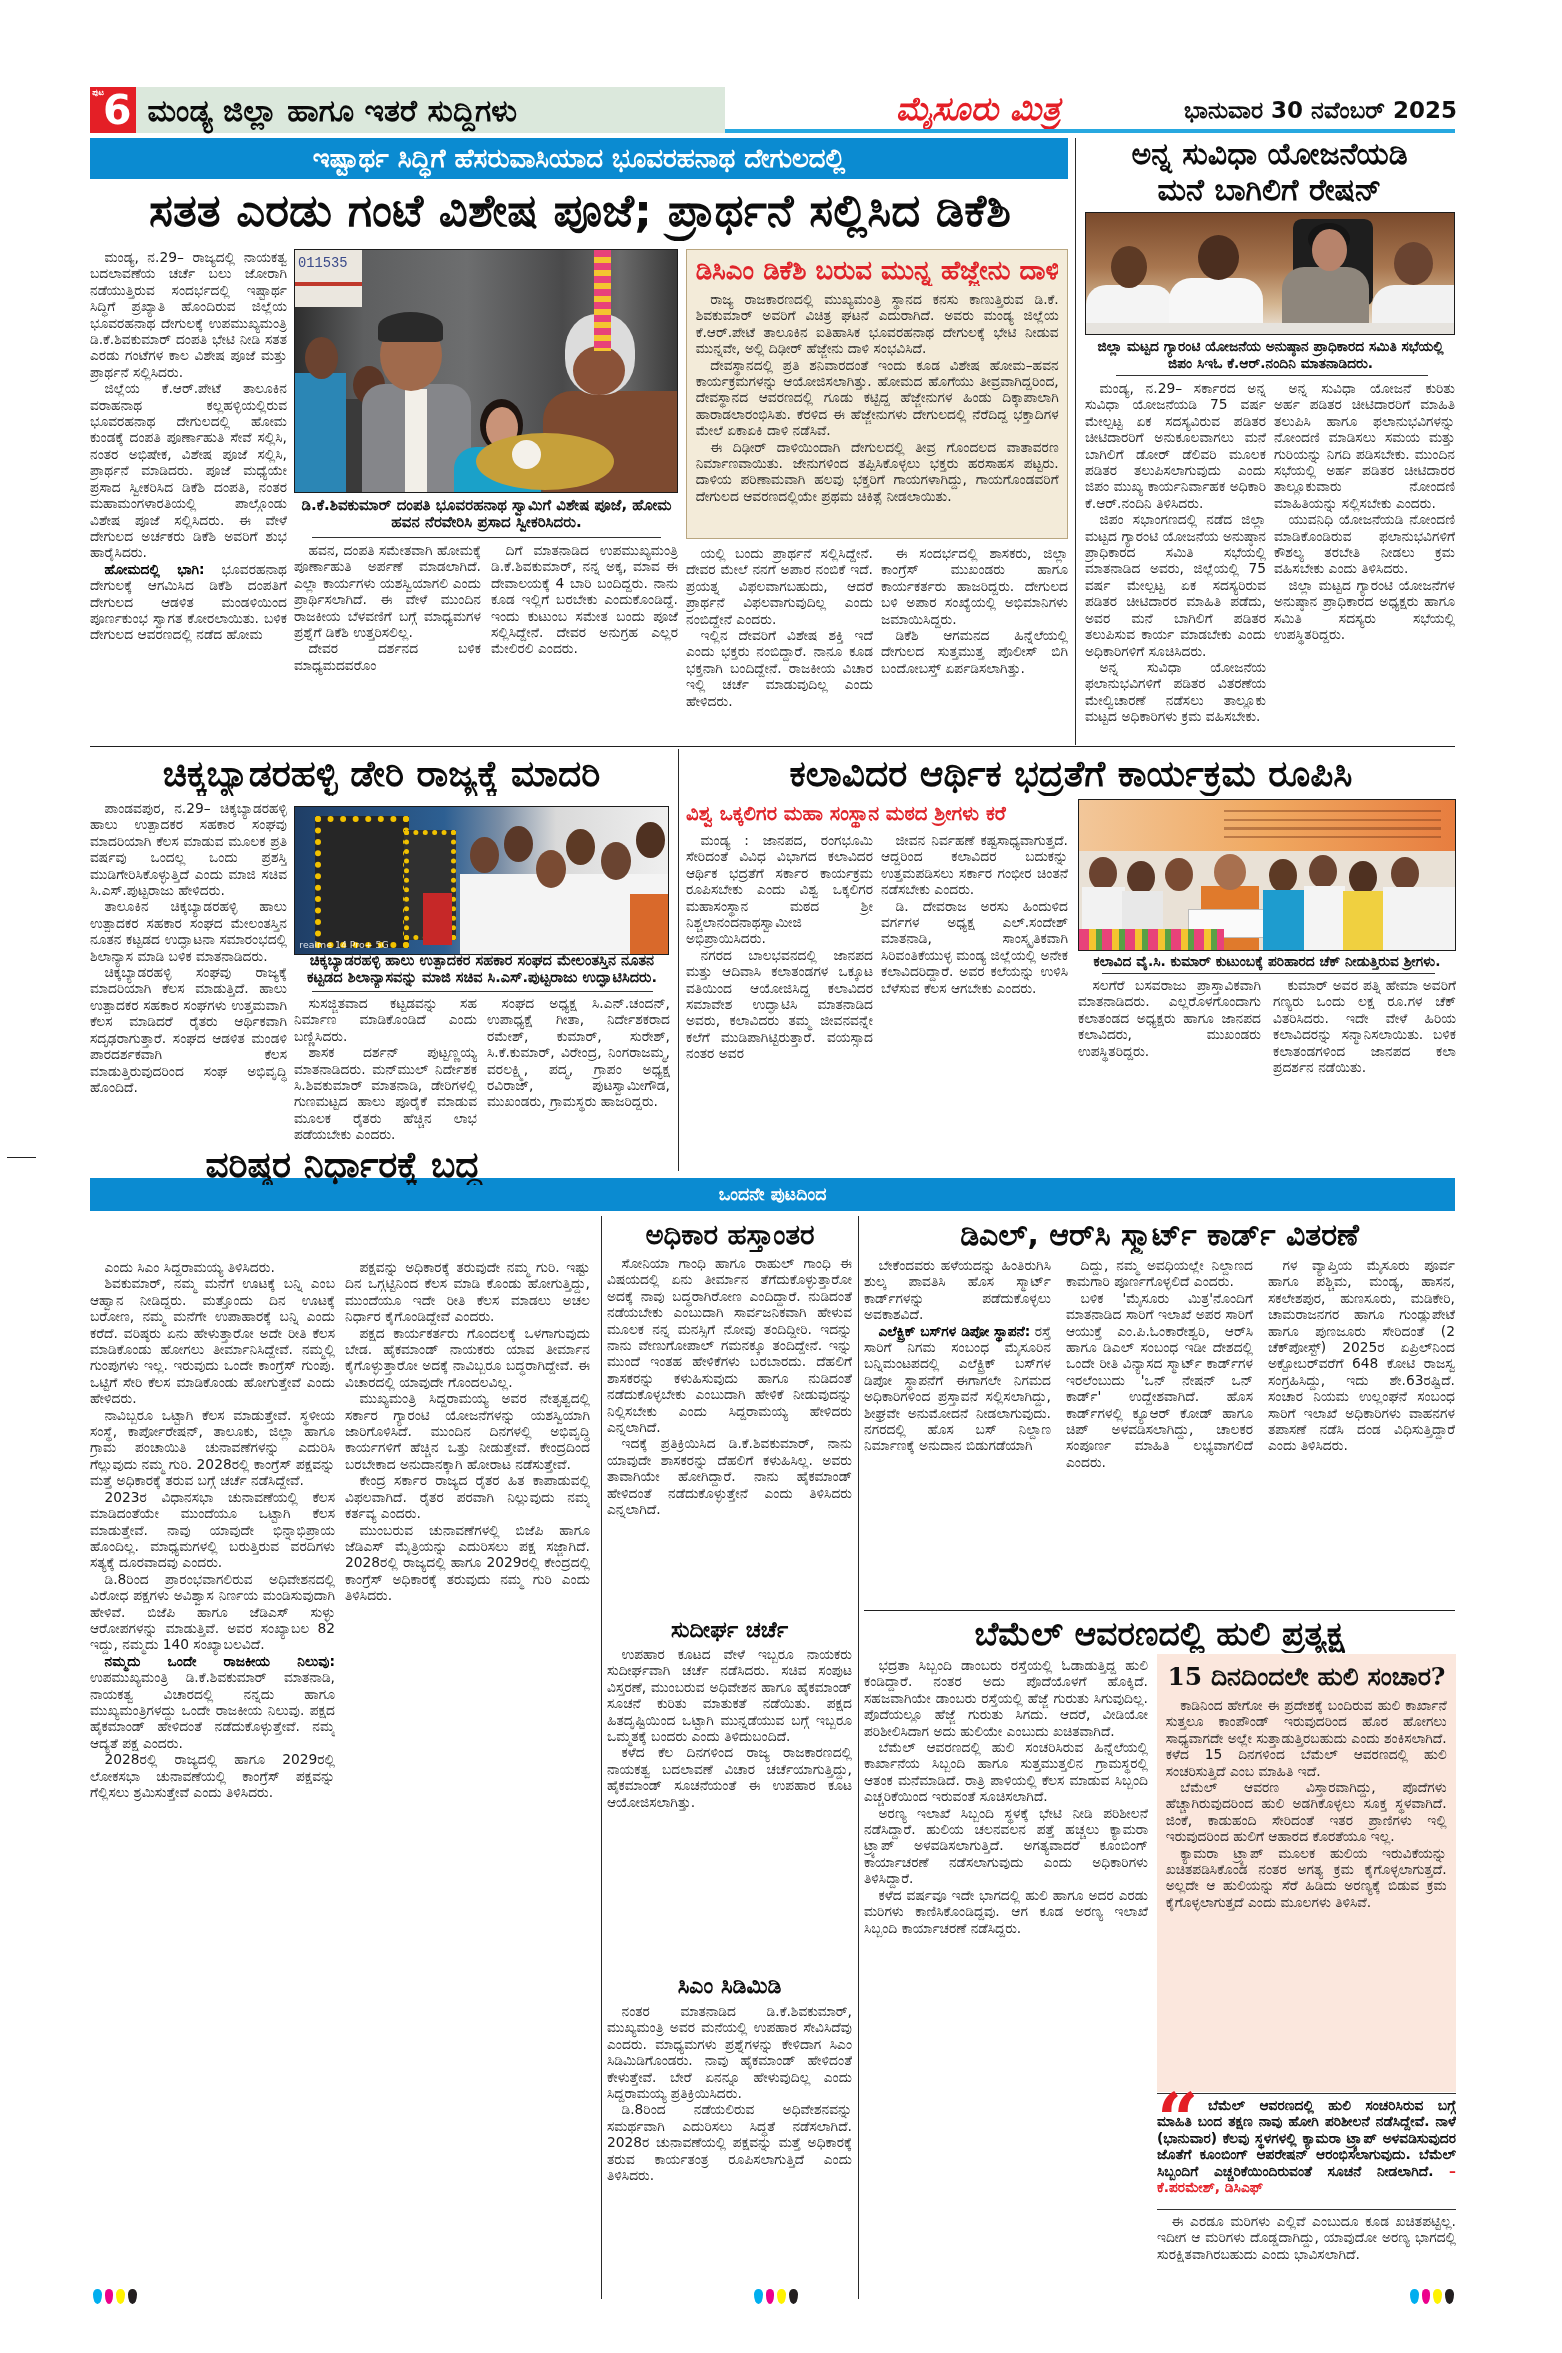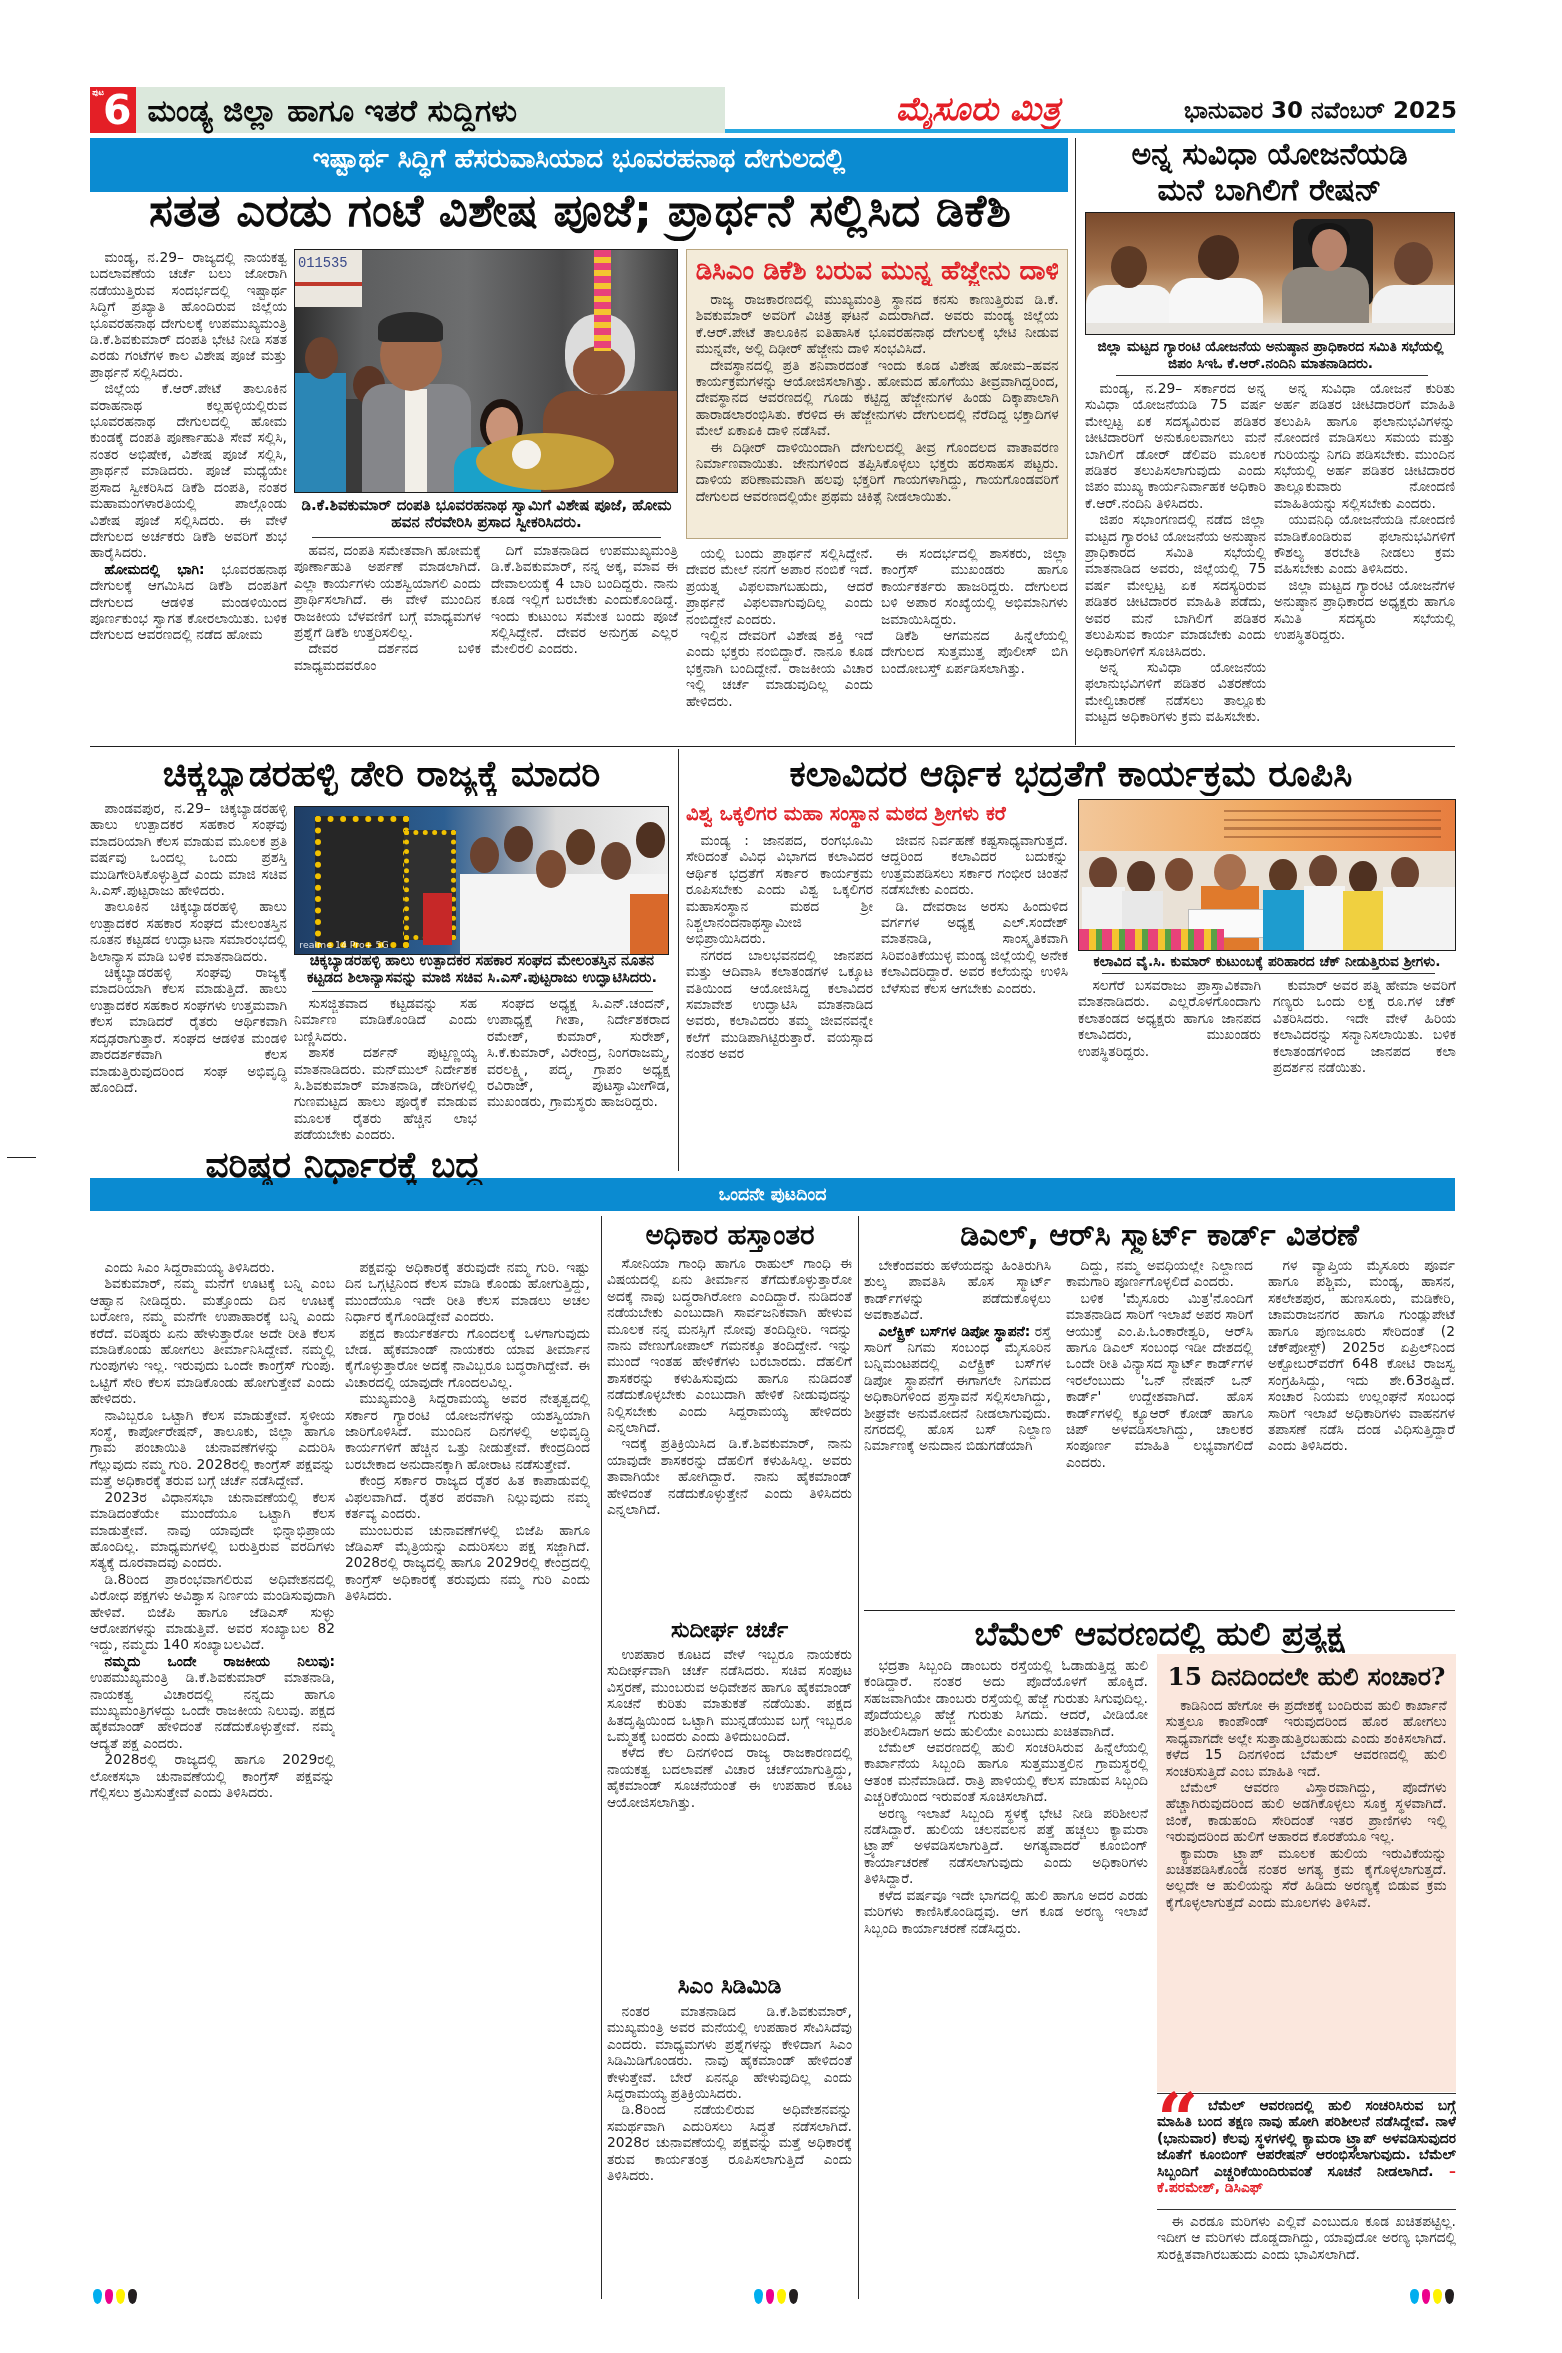--- a/index.html
+++ b/index.html
@@ -26,21 +26,21 @@
   <span class="a" style="left:2.2px;top:2.2px;font-size:8px;font-weight:bold;line-height:8.7px;">ಪುಟ</span>
   <span class="a" style="left:13px;top:0;font-size:41px;font-weight:bold;line-height:46px;">6</span>
 </div>
 <div class="a" style="left: 136px; top: 87px; width: 589px; height: 46px; background-color: rgb(219, 232, 220);">
   <span class="a" style="left:11.6px;top:2.9px;font-size:30px;font-weight:bold;line-height:41px;white-space:nowrap;color:#0a0a0a;">ಮಂಡ್ಯ ಜಿಲ್ಲಾ ಹಾಗೂ ಇತರೆ ಸುದ್ದಿಗಳು</span>
 </div>
 <div class="a" style="left: 873px; top: 86px; width: 210px; font-size: 33px; font-weight: bold; font-style: italic; line-height: 45px; white-space: nowrap; text-align: center; color: rgb(228, 31, 38);">ಮೈಸೂರು ಮಿತ್ರ</div>
 <div class="a" style="left:1120px;top:94px;width:337px;font-size:23px;font-weight:bold;line-height:32px;white-space:nowrap;text-align:right;color:#111;">ಭಾನುವಾರ 30 ನವೆಂಬರ್ 2025</div>
 <div class="a" style="left: 725px; top: 129px; width: 730px; height: 4.3px; background-color: rgb(39, 168, 224);"></div>
 
-<div class="a" style="left: 90px; top: 138px; width: 978px; height: 54px; background-color: rgb(11, 139, 209);">
+<div class="a" style="left: 90px; top: 138px; width: 978px; height: 41px; background-color: rgb(11, 139, 209);">
   <span class="a" style="left:0;top:0;width:978px;text-align:center;font-size:26px;font-weight:bold;line-height:41px;color:#fff;white-space:nowrap;overflow:hidden;">ಇಷ್ಟಾರ್ಥ ಸಿದ್ಧಿಗೆ ಹೆಸರುವಾಸಿಯಾದ ಭೂವರಹನಾಥ ದೇಗುಲದಲ್ಲಿ</span>
 </div>
 <div class="hl" style="left:90px;top:180px;width:980px;height:61px;font-size:45px;line-height:61px;">ಸತತ ಎರಡು ಗಂಟೆ ವಿಶೇಷ ಪೂಜೆ; ಪ್ರಾರ್ಥನೆ ಸಲ್ಲಿಸಿದ ಡಿಕೆಶಿ</div>
 
 <div class="col" style="left:90px;top:249px;width:197px;height:494px;">
     <p><span>ಮಂಡ್ಯ, ನ.29– ರಾಜ್ಯದಲ್ಲಿ ನಾಯಕತ್ವ ಬದಲಾವಣೆಯ ಚರ್ಚೆ ಬಲು ಜೋರಾಗಿ ನಡೆಯುತ್ತಿರುವ ಸಂದರ್ಭದಲ್ಲಿ ಇಷ್ಟಾರ್ಥ ಸಿದ್ಧಿಗೆ ಪ್ರಖ್ಯಾತಿ ಹೊಂದಿರುವ ಜಿಲ್ಲೆಯ ಭೂವರಹನಾಥ ದೇಗುಲಕ್ಕೆ ಉಪಮುಖ್ಯಮಂತ್ರಿ ಡಿ.ಕೆ.ಶಿವಕುಮಾರ್ ದಂಪತಿ ಭೇಟಿ ನೀಡಿ ಸತತ ಎರಡು ಗಂಟೆಗಳ ಕಾಲ ವಿಶೇಷ ಪೂಜೆ ಮತ್ತು ಪ್ರಾರ್ಥನೆ ಸಲ್ಲಿಸಿದರು.</span></p>
     <p><span>ಜಿಲ್ಲೆಯ ಕೆ.ಆರ್.ಪೇಟೆ ತಾಲೂಕಿನ ವರಾಹನಾಥ ಕಲ್ಲಹಳ್ಳಿಯಲ್ಲಿರುವ ಭೂವರಹನಾಥ ದೇಗುಲದಲ್ಲಿ ಹೋಮ ಕುಂಡಕ್ಕೆ ದಂಪತಿ ಪೂರ್ಣಾಹುತಿ ಸೇವೆ ಸಲ್ಲಿಸಿ, ನಂತರ ಅಭಿಷೇಕ, ವಿಶೇಷ ಪೂಜೆ ಸಲ್ಲಿಸಿ, ಪ್ರಾರ್ಥನೆ ಮಾಡಿದರು. ಪೂಜೆ ಮಧ್ಯೆಯೇ ಪ್ರಸಾದ ಸ್ವೀಕರಿಸಿದ ಡಿಕೆಶಿ ದಂಪತಿ, ನಂತರ ಮಹಾಮಂಗಳಾರತಿಯಲ್ಲಿ ಪಾಲ್ಗೊಂಡು ವಿಶೇಷ ಪೂಜೆ ಸಲ್ಲಿಸಿದರು. ಈ ವೇಳೆ ದೇಗುಲದ ಅರ್ಚಕರು ಡಿಕೆಶಿ ಅವರಿಗೆ ಶುಭ ಹಾರೈಸಿದರು.</span></p>
     <p><b>ಹೋಮದಲ್ಲಿ ಭಾಗಿ:</b><span> ಭೂವರಹನಾಥ ದೇಗುಲಕ್ಕೆ ಆಗಮಿಸಿದ ಡಿಕೆಶಿ ದಂಪತಿಗೆ ದೇಗುಲದ ಆಡಳಿತ ಮಂಡಳಿಯಿಂದ ಪೂರ್ಣಕುಂಭ ಸ್ವಾಗತ ಕೋರಲಾಯಿತು. ಬಳಿಕ ದೇಗುಲದ ಆವರಣದಲ್ಲಿ ನಡೆದ ಹೋಮ</span></p>
   </div>
 

